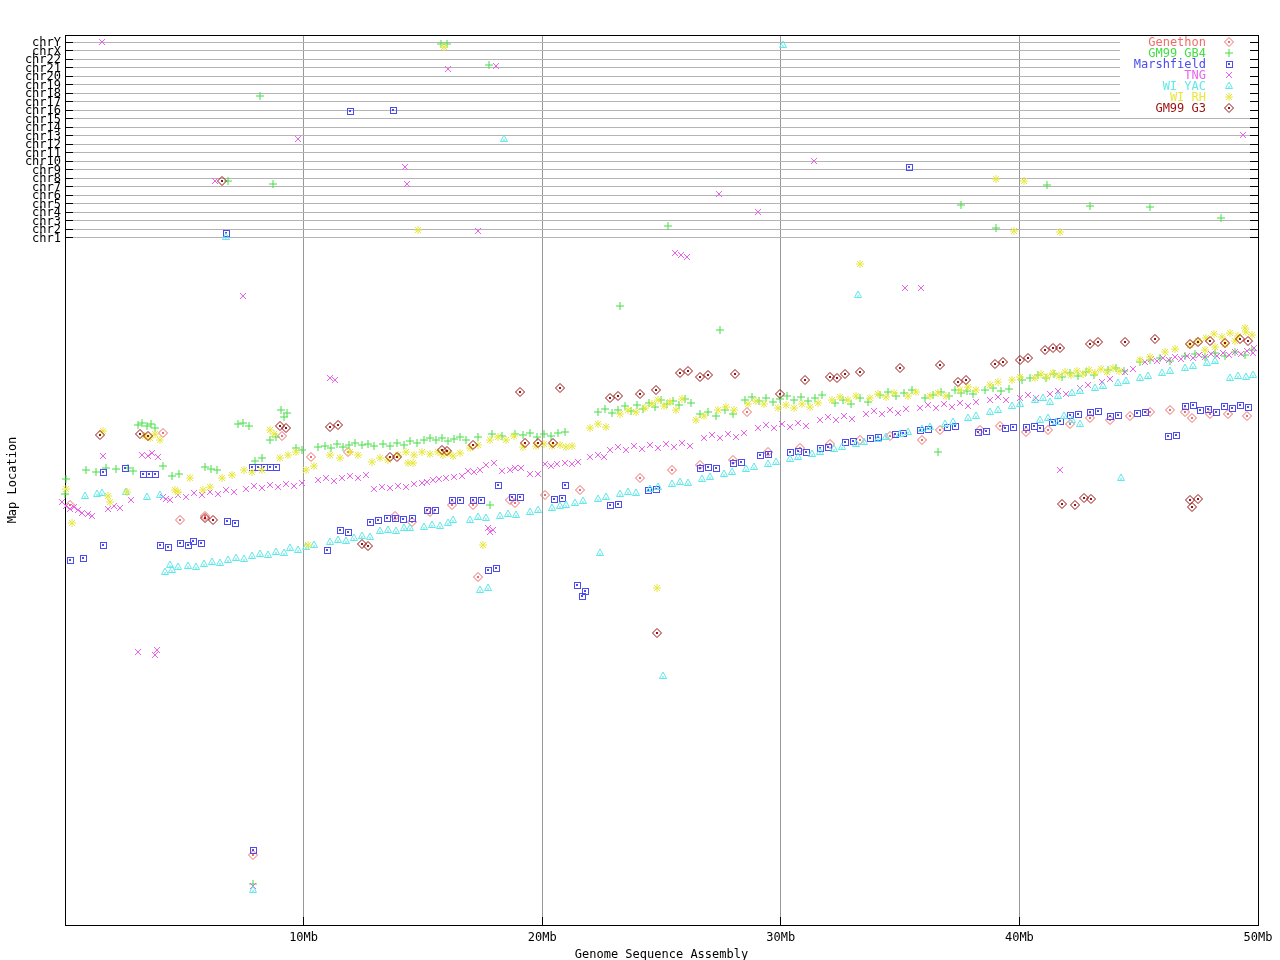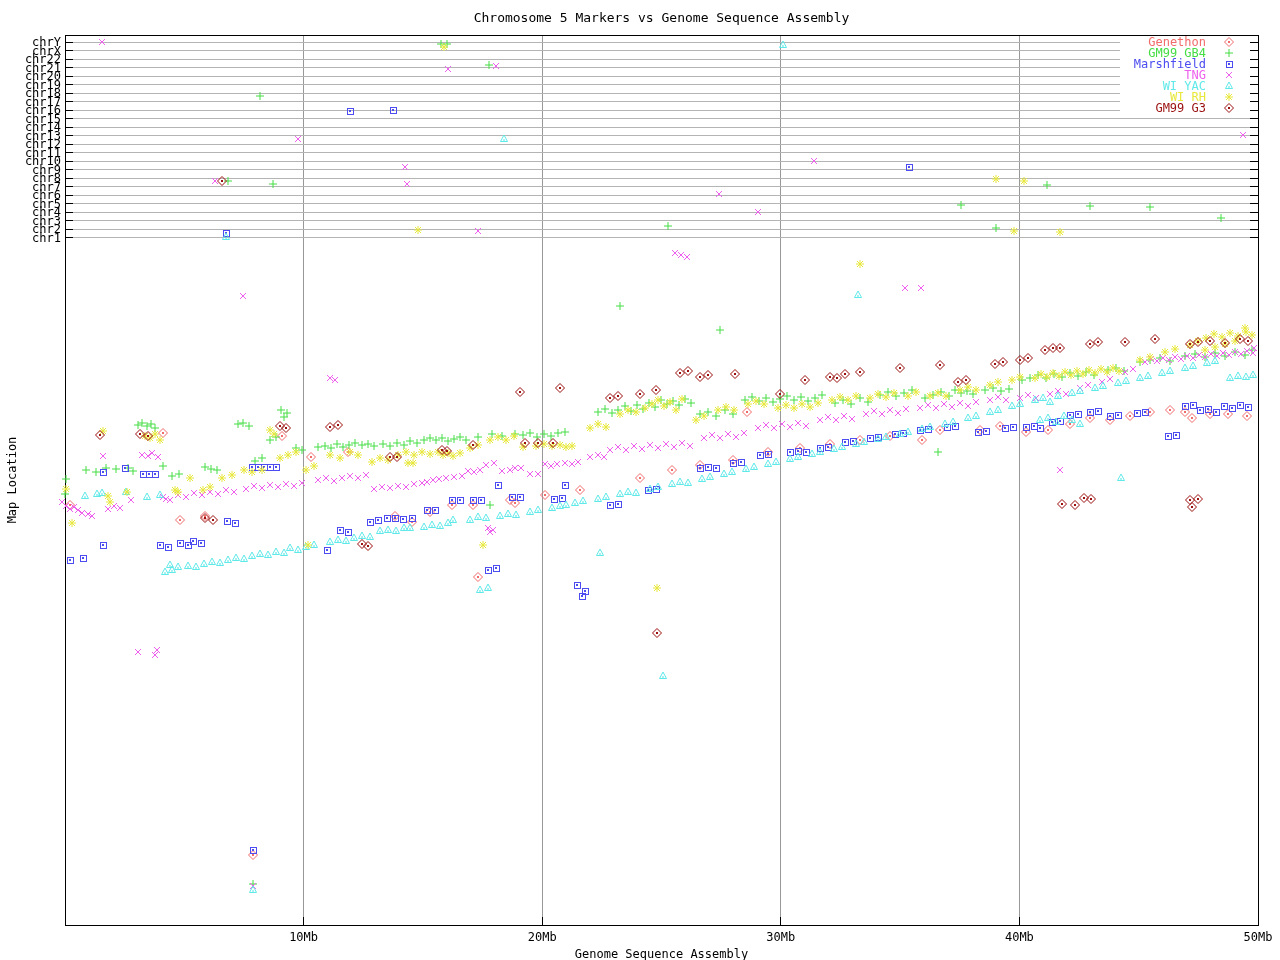--- a/index.html
+++ b/index.html
@@ -1376,16 +1376,15 @@
         <g>
           <path d="M1225 97H1233M1229 93V101M1226 94L1232 100M1226 100L1232 94" stroke="#e8e83c" fill="none" stroke-width="1"></path>
         </g>
         <text x="1206" y="112" text-anchor="end" font-size="12px" font-family="DejaVu Sans Mono, Liberation Mono, monospace" fill="#9b0f0f">GM99 G3</text>
         <g>
           <path d="M1229 103.5L1233.5 108L1229 112.5L1224.5 108Z" stroke="#9b0f0f" fill="none" stroke-width="1"></path>
           <rect x="1228" y="107" width="2" height="2" fill="#9b0f0f"></rect>
         </g>
       </g>
     </svg>
-  <div class="lbl" id="chart-title">Chromosome 5 Markers vs Genome Sequence Assembly</div>
   <div class="lbl" id="x-axis-title">Genome Sequence Assembly</div>
   <div class="lbl" id="y-axis-title">Map Location</div>
 </div>
 
 </body></html>

